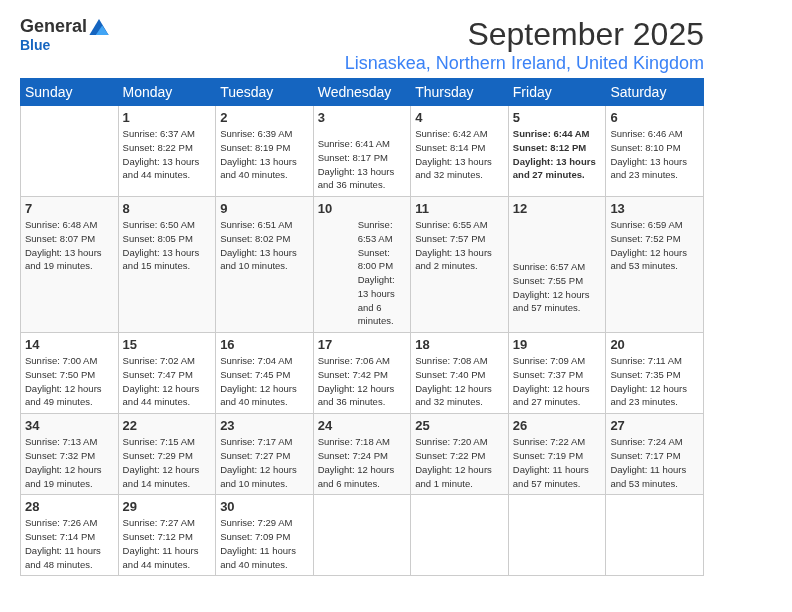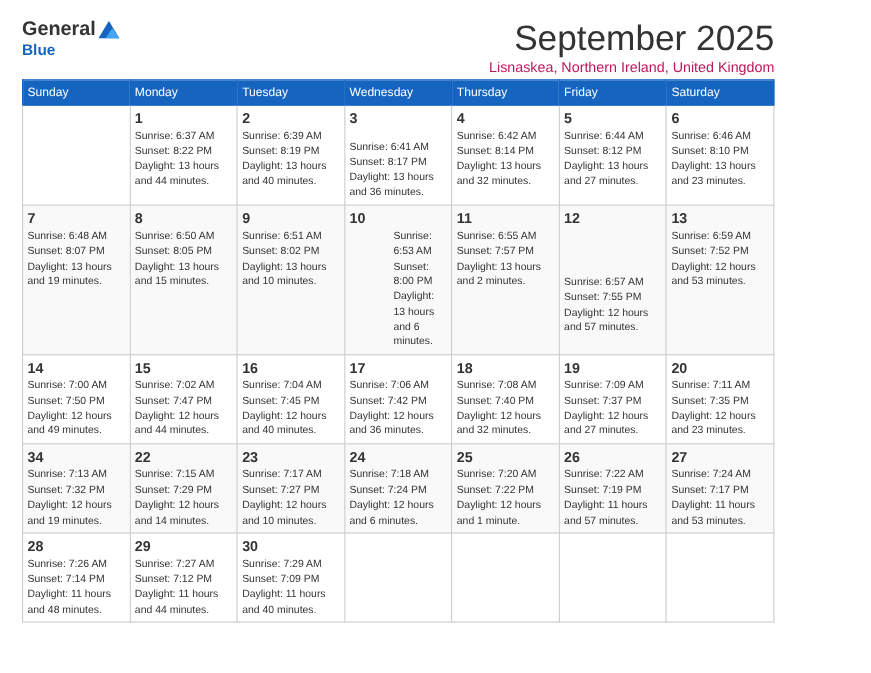--- a/index.html
+++ b/index.html
@@ -47,35 +47,35 @@
     .title-block {
       text-align: right;
     }
     .month-title {
       font-size: 32px;
       color: #333;
       font-weight: normal;
       text-align: right;
     }
     .location {
-      font-size: 13px;
-      color: #be185d;
+      font-size: 18px;
+      color: #3b82f6;
     }
     table {
       width: 100%;
       border-collapse: collapse;
       table-layout: fixed;
     }
     thead tr {
       background-color: #1565c0;
       color: #fff;
     }
     thead th {
       padding: 5px 4px;
-      font-size: 11px;
+      font-size: 14px;
       font-weight: normal;
       border: 1px solid #1565c0;
       text-align: left;
     }
     tbody tr {
       vertical-align: top;
     }
     tbody td {
       border: 1px solid #ccc;
       padding: 4px 4px;
@@ -156,21 +156,21 @@
           </td>
           <td>
             <span class="day-num">4</span>
             <div class="day-info" style="white-space: pre-line;">Sunrise: 6:42 AM
 Sunset: 8:14 PM
 Daylight: 13 hours
 and 32 minutes.</div>
           </td>
           <td>
             <span class="day-num">5</span>
-            <div class="day-info" style="white-space: pre-line;">Sunrise: 6:44 AM
+            <div class="day-info" style="white-space: pre-line; font-weight: bold;">Sunrise: 6:44 AM
 Sunset: 8:12 PM
 Daylight: 13 hours
 and 27 minutes.</div>
           </td>
           <td>
             <span class="day-num">6</span>
             <div class="day-info" style="white-space: pre-line;">Sunrise: 6:46 AM
 Sunset: 8:10 PM
 Daylight: 13 hours
 and 23 minutes.</div>

